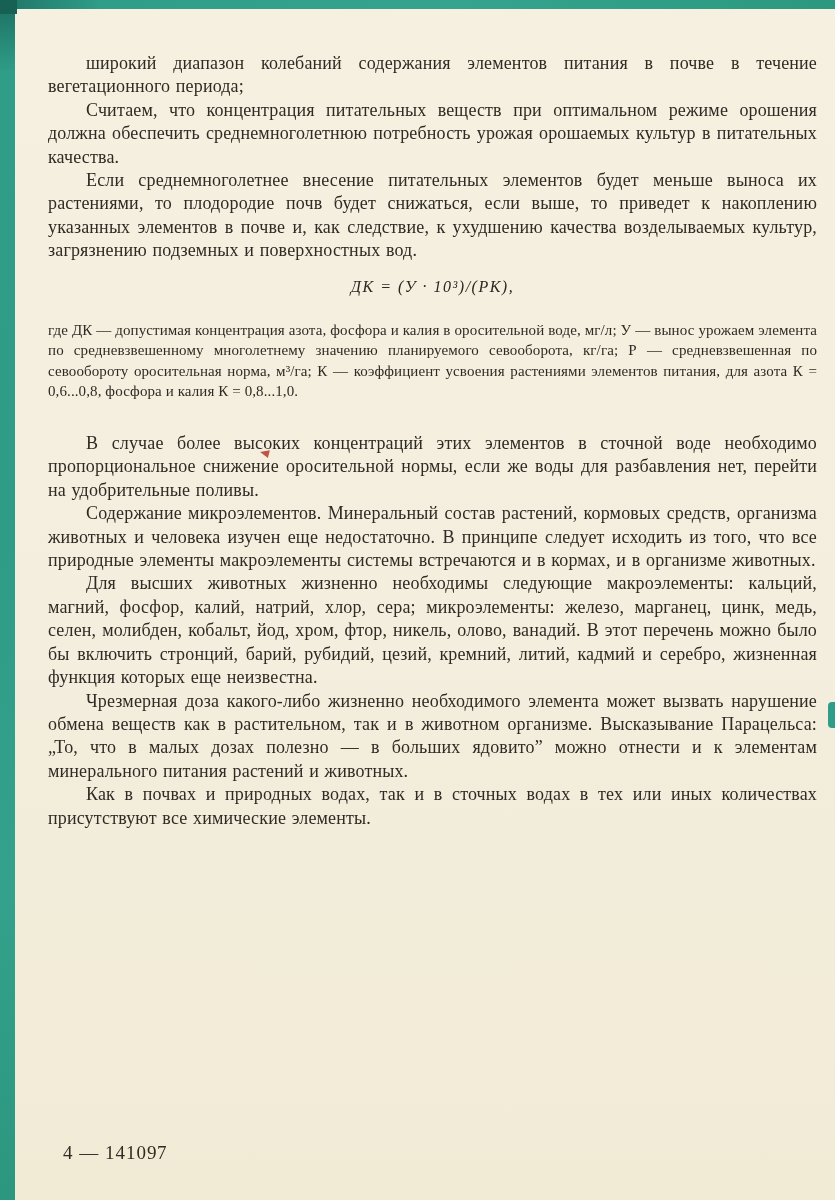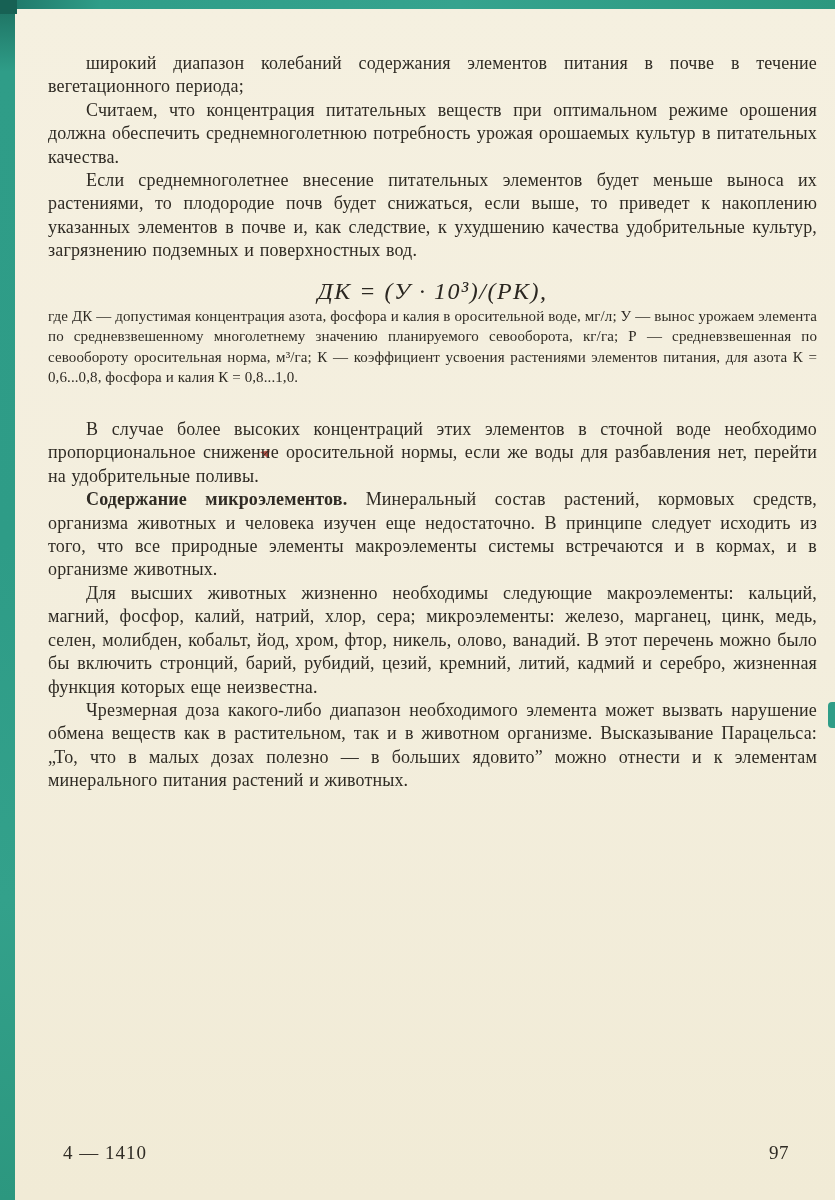--- a/index.html
+++ b/index.html
@@ -46,42 +46,42 @@
     color:#2f2b24;
   }
   .para {
     font-size:18px;
     line-height:23.4px;
     text-align:justify;
     text-indent:38px;
     letter-spacing:.15px;
     word-spacing:1px;
   }
-  .para .lead { font-weight:bold;margin-top:24px; }
+  .para .lead { font-weight:normal;margin-top:24px; }
   .formula {
     text-align:center;
     font-style:italic;
-    font-size:24px;
+    font-size:16px;
     letter-spacing:1.5px;
-    margin:15px 0 1px;
+    margin:15px 0 24px;
     color:#2b2username7;
     color:#2b2721;
   }
   .formula-note {
     font-size:15px;
     line-height:20.6px;
     text-align:justify;
     letter-spacing:.1px;
     margin:0 0 30px;
   }
   .footer {
     position:absolute;
     left:48px; right:46px; bottom:36px;
     display:flex;
-    justify-content:space-between;
+    justify-content:flex-start;
     align-items:baseline;
     font-size:19px;
   }
   .footer .signature { letter-spacing:1px; }
   .footer .page-number { letter-spacing:.5px; }
 </style>
 </head>
 <body>
 
 <div class="scan">
@@ -91,35 +91,36 @@
   <div class="edge-notch"></div>
   <div class="pen-mark"></div>
 
   <div class="paper">
 
     <p class="para">широкий диапазон колебаний содержания элементов питания в почве в течение вегетационного периода;</p>
 
 
     <p class="para">Считаем, что концентрация питательных веществ при оптимальном режиме орошения должна обеспечить среднемноголетнюю потребность урожая орошаемых культур в питательных качества.</p>
 
-    <p class="para">Если среднемноголетнее внесение питательных элементов будет меньше выноса их растениями, то плодородие почв будет снижаться, если выше, то приведет к накоплению указанных элементов в почве и, как следствие, к ухудшению качества удобрительные культур, загрязнению подземных и поверхностных вод.</p>
+    <p class="para">Если среднемноголетнее внесение питательных элементов будет меньше выноса их растениями, то плодородие почв будет снижаться, если выше, то приведет к накоплению указанных элементов в почве и, как следствие, к ухудшению качества возделываемых культур, загрязнению подземных и поверхностных вод.</p>
 
 
     <div class="formula">ДК = (У · 10³)/(РК),</div>
 
     <p class="formula-note">где ДК — допустимая концентрация азота, фосфора и калия в оросительной воде, мг/л; У — вынос урожаем элемента по средневзвешенному многолетнему значению планируемого севооборота, кг/га; Р — средневзвешенная по севообороту оросительная норма, м³/га; К — коэффициент усвоения растениями элементов питания, для азота К = 0,6...0,8, фосфора и калия К = 0,8...1,0.</p>
 
     <p class="para">В случае более высоких концентраций этих элементов в сточной воде необходимо пропорциональное снижение оросительной нормы, если же воды для разбавления нет, перейти на удобрительные поливы.</p>
 
     <p class="para"><b class="lead">Содержание микроэлементов.</b><span> Минеральный состав растений, кормовых средств, организма животных и человека изучен еще недостаточно. В принципе следует исходить из того, что все природные элементы макроэлементы системы встречаются и в кормах, и в организме животных.</span></p>
 
     <p class="para">Для высших животных жизненно необходимы следующие макроэлементы: кальций, магний, фосфор, калий, натрий, хлор, сера; микроэлементы: железо, марганец, цинк, медь, селен, молибден, кобальт, йод, хром, фтор, никель, олово, ванадий. В этот перечень можно было бы включить стронций, барий, рубидий, цезий, кремний, литий, кадмий и серебро, жизненная функция которых еще неизвестна.</p>
 
-    <p class="para">Чрезмерная доза какого-либо диапазон необходимого элемента может вызвать нарушение обмена веществ как в растительном, так и в животном организме. Высказывание Парацельса: „То, что в малых дозах полезно — в больших ядовито” можно отнести и к элементам минерального питания растений и животных.</p>
+    <p class="para">Чрезмерная доза какого-либо жизненно необходимого элемента может вызвать нарушение обмена веществ как в растительном, так и в животном организме. Высказывание Парацельса: „То, что в малых дозах полезно — в больших ядовито” можно отнести и к элементам минерального питания растений и животных.</p>
 
+    <p class="para">Как в почвах и природных водах, так и в сточных водах в тех или иных количествах присутствуют все химические элементы.</p>
 
     <div class="footer">
       <span class="signature">4 — 1410</span>
       <span class="page-number">97</span>
     </div>
 
   </div>
 </div>
 
 </body></html>

